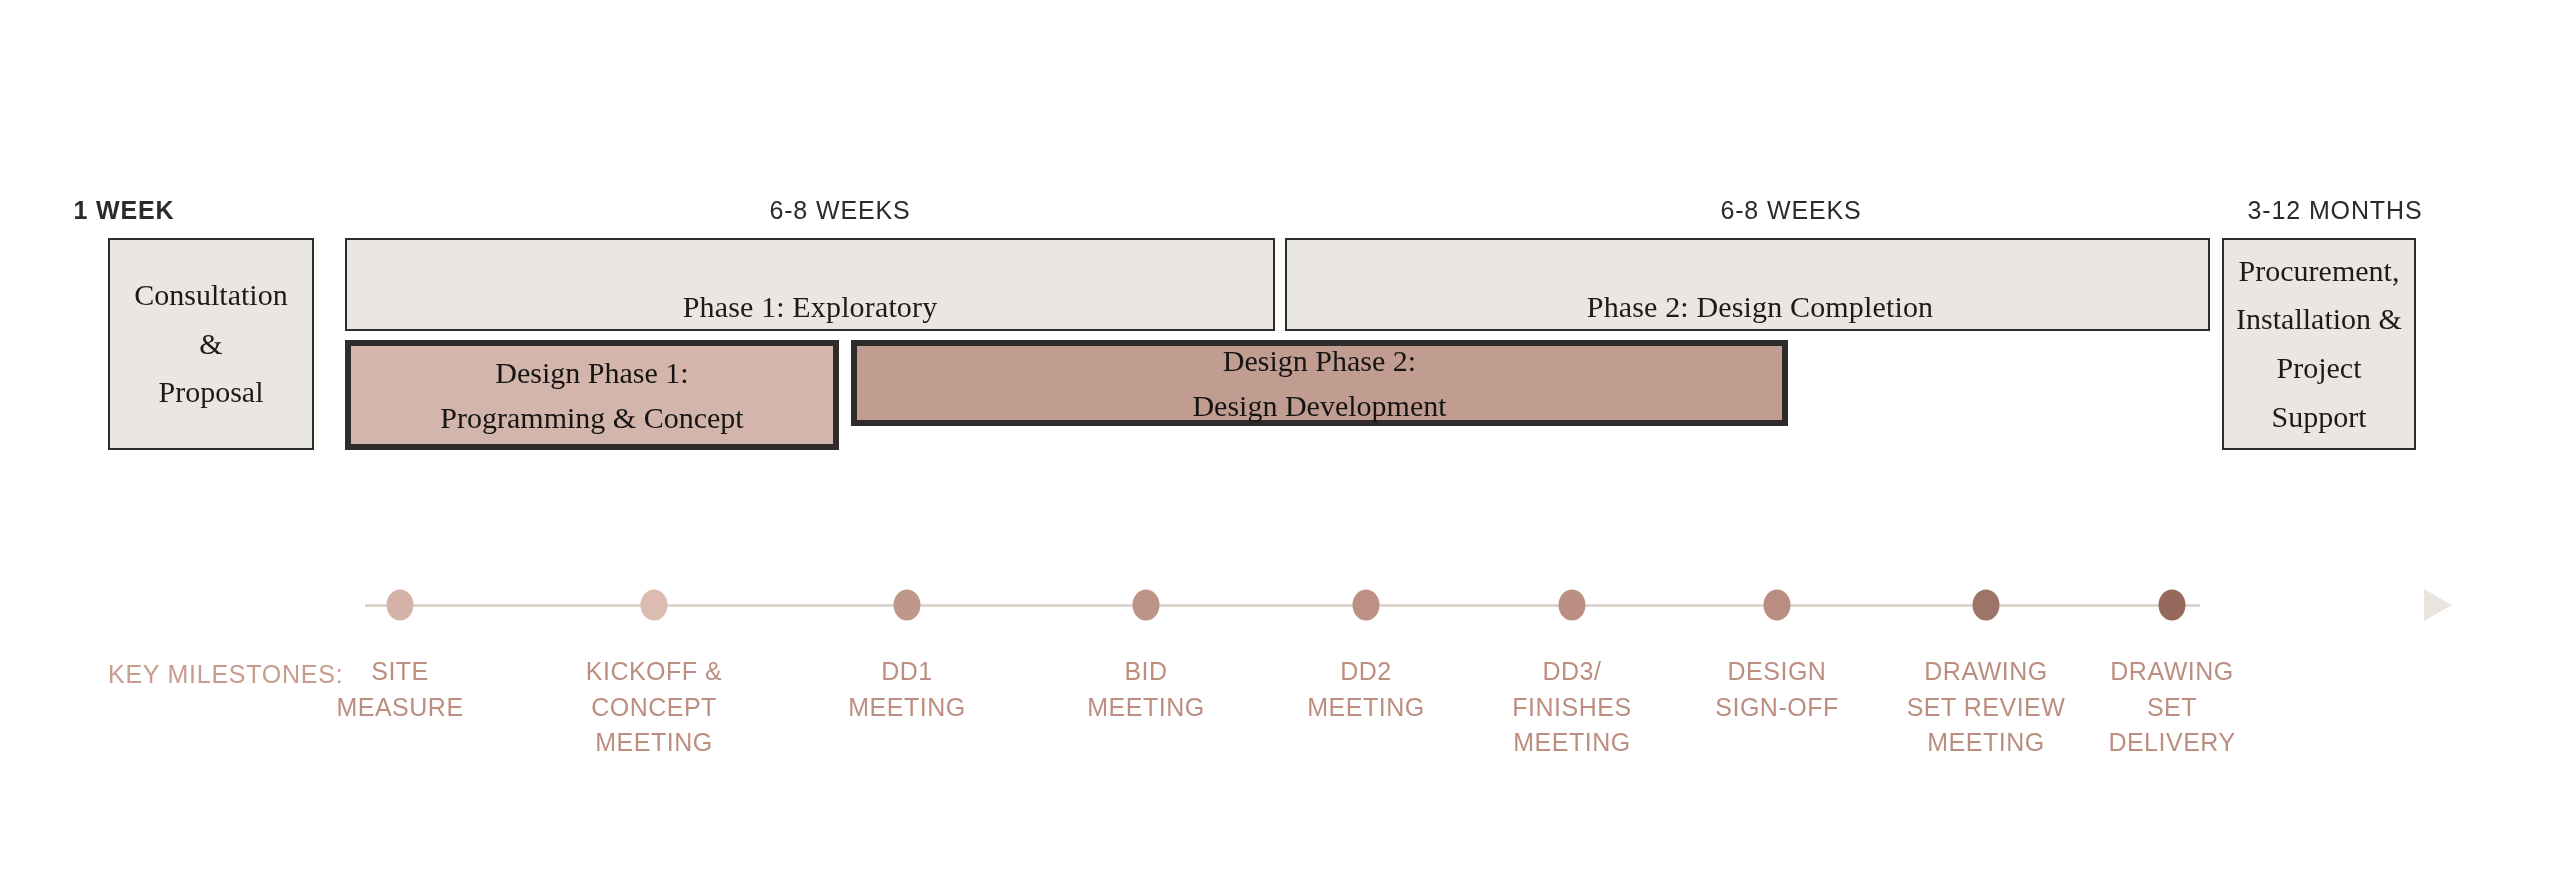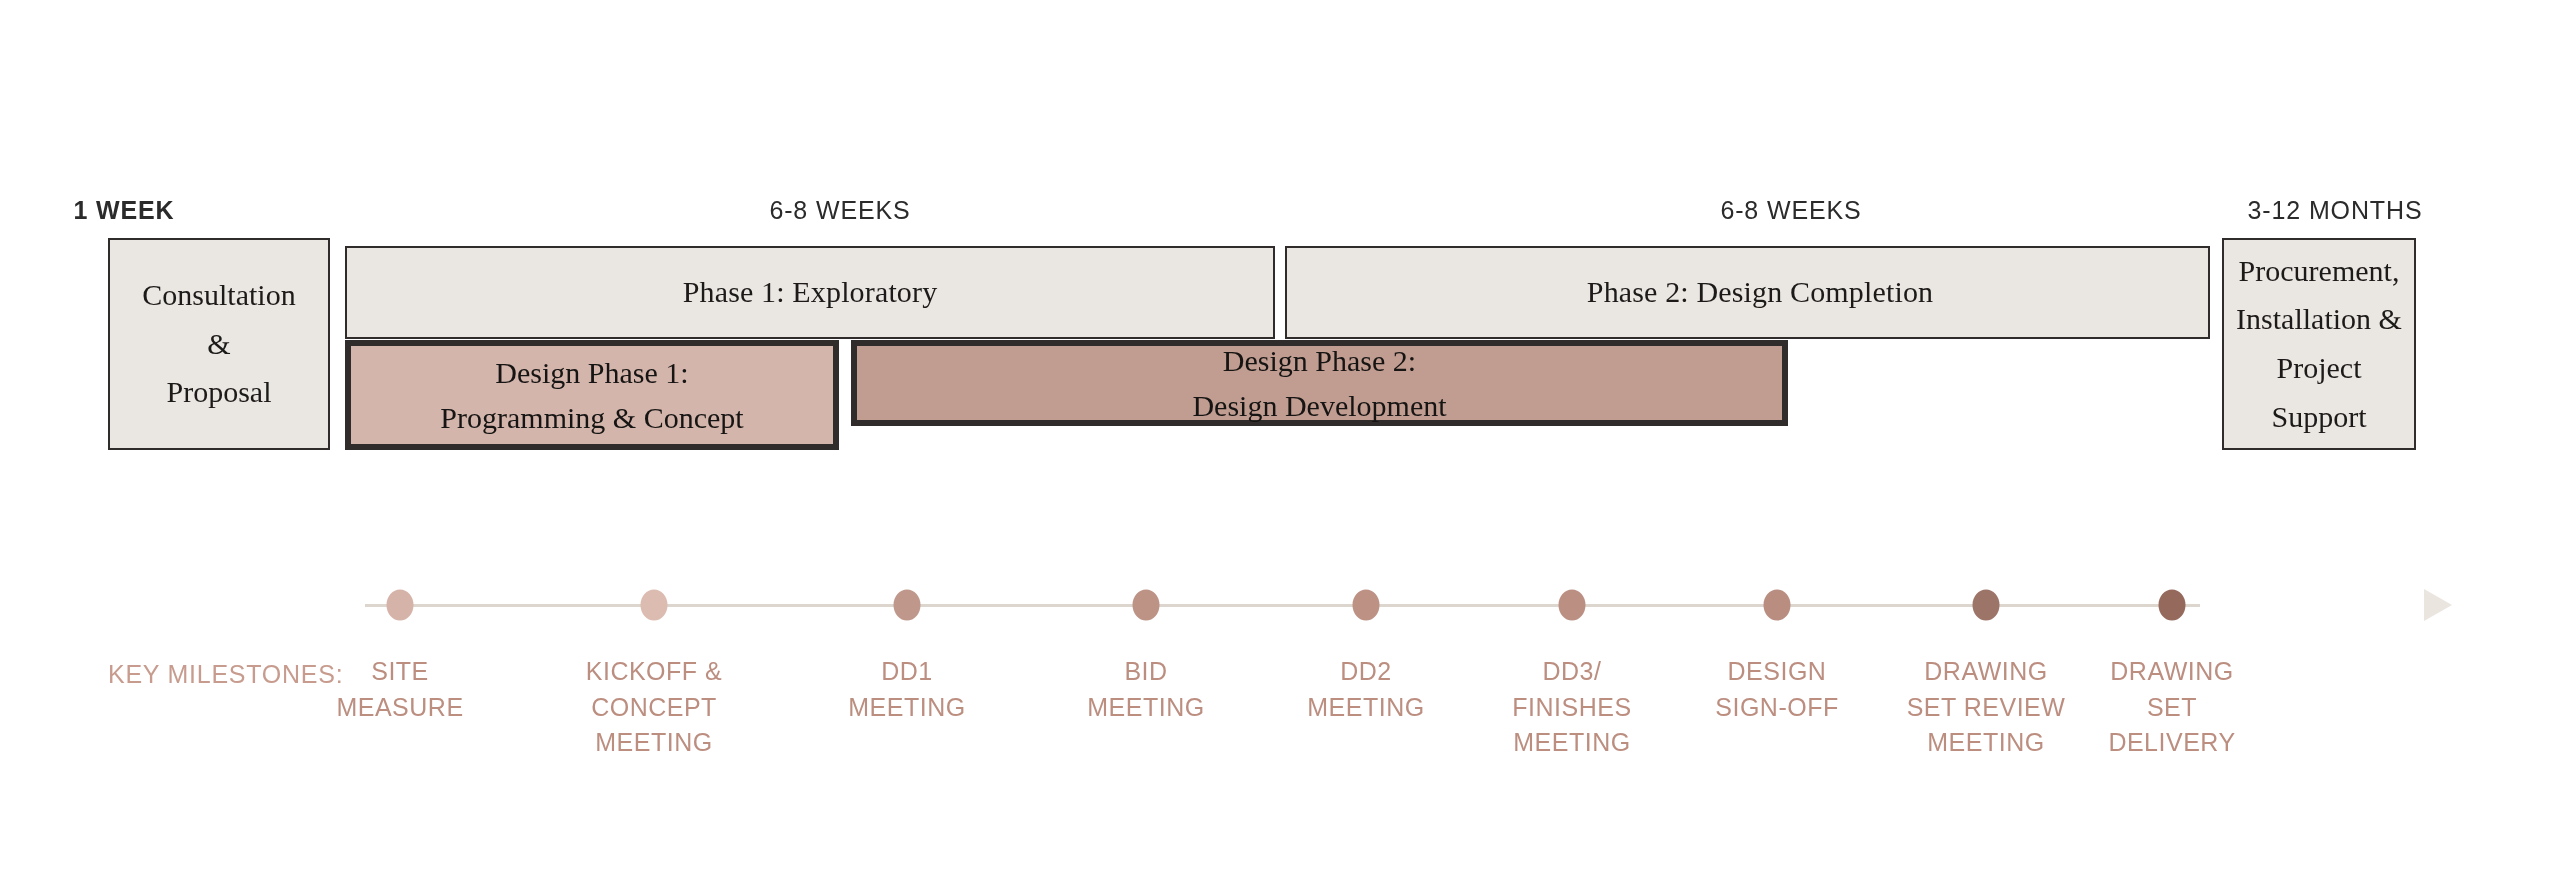--- a/index.html
+++ b/index.html
@@ -37,24 +37,23 @@
     font-weight: 300;
     transform: translateX(-50%);
   }
 
   .phase-box {
     position: absolute;
     box-sizing: border-box;
     background: #EAE7E2;
     border: 2px solid #2f2c2b;
     display: flex;
-    align-items: center;
+    align-items: flex-end;
     justify-content: center;
     text-align: center;
-    margin-top: 8px;
   }
   .phase-box .label {
     font-family: "Liberation Serif", serif;
     font-size: 30px;
     color: #1d1b1a;
     line-height: 1.42;
     letter-spacing: 0.005em;
     padding: 0 14px;
   }
 
@@ -161,21 +160,21 @@
   }
 </style>
 </head>
 <body>
 
 <div id="phase-band">
     <div class="duration-label" style="left: 124px; color: rgb(43, 43, 43); font-weight: bold;">1 WEEK</div>
     <div class="duration-label" style="left: 840px; color: rgb(43, 43, 43);">6-8 WEEKS</div>
     <div class="duration-label" style="left: 1791px; color: rgb(43, 43, 43);">6-8 WEEKS</div>
     <div class="duration-label" style="left: 2335px; color: rgb(43, 43, 43);">3-12 MONTHS</div>
-    <div class="side-box" style="left: 108px; top: 238px; width: 222px; height: 212px; background: rgb(234, 231, 226); border-color: rgb(47, 44, 43);">
+    <div class="side-box" style="left: 108px; top: 238px; width: 206px; height: 212px; background: rgb(234, 231, 226); border-color: rgb(47, 44, 43);">
       <div class="label">Consultation
 &amp;
 Proposal</div>
     </div>
     <div class="side-box" style="left: 2222px; top: 238px; width: 194px; height: 212px; background: rgb(234, 231, 226); border-color: rgb(47, 44, 43);">
       <div class="label">Procurement,
 Installation &amp;
 Project Support</div>
     </div>
     <div class="phase-box" style="left: 345px; top: 238px; width: 930px; height: 93px; background: rgb(234, 231, 226); border-color: rgb(47, 44, 43);">

